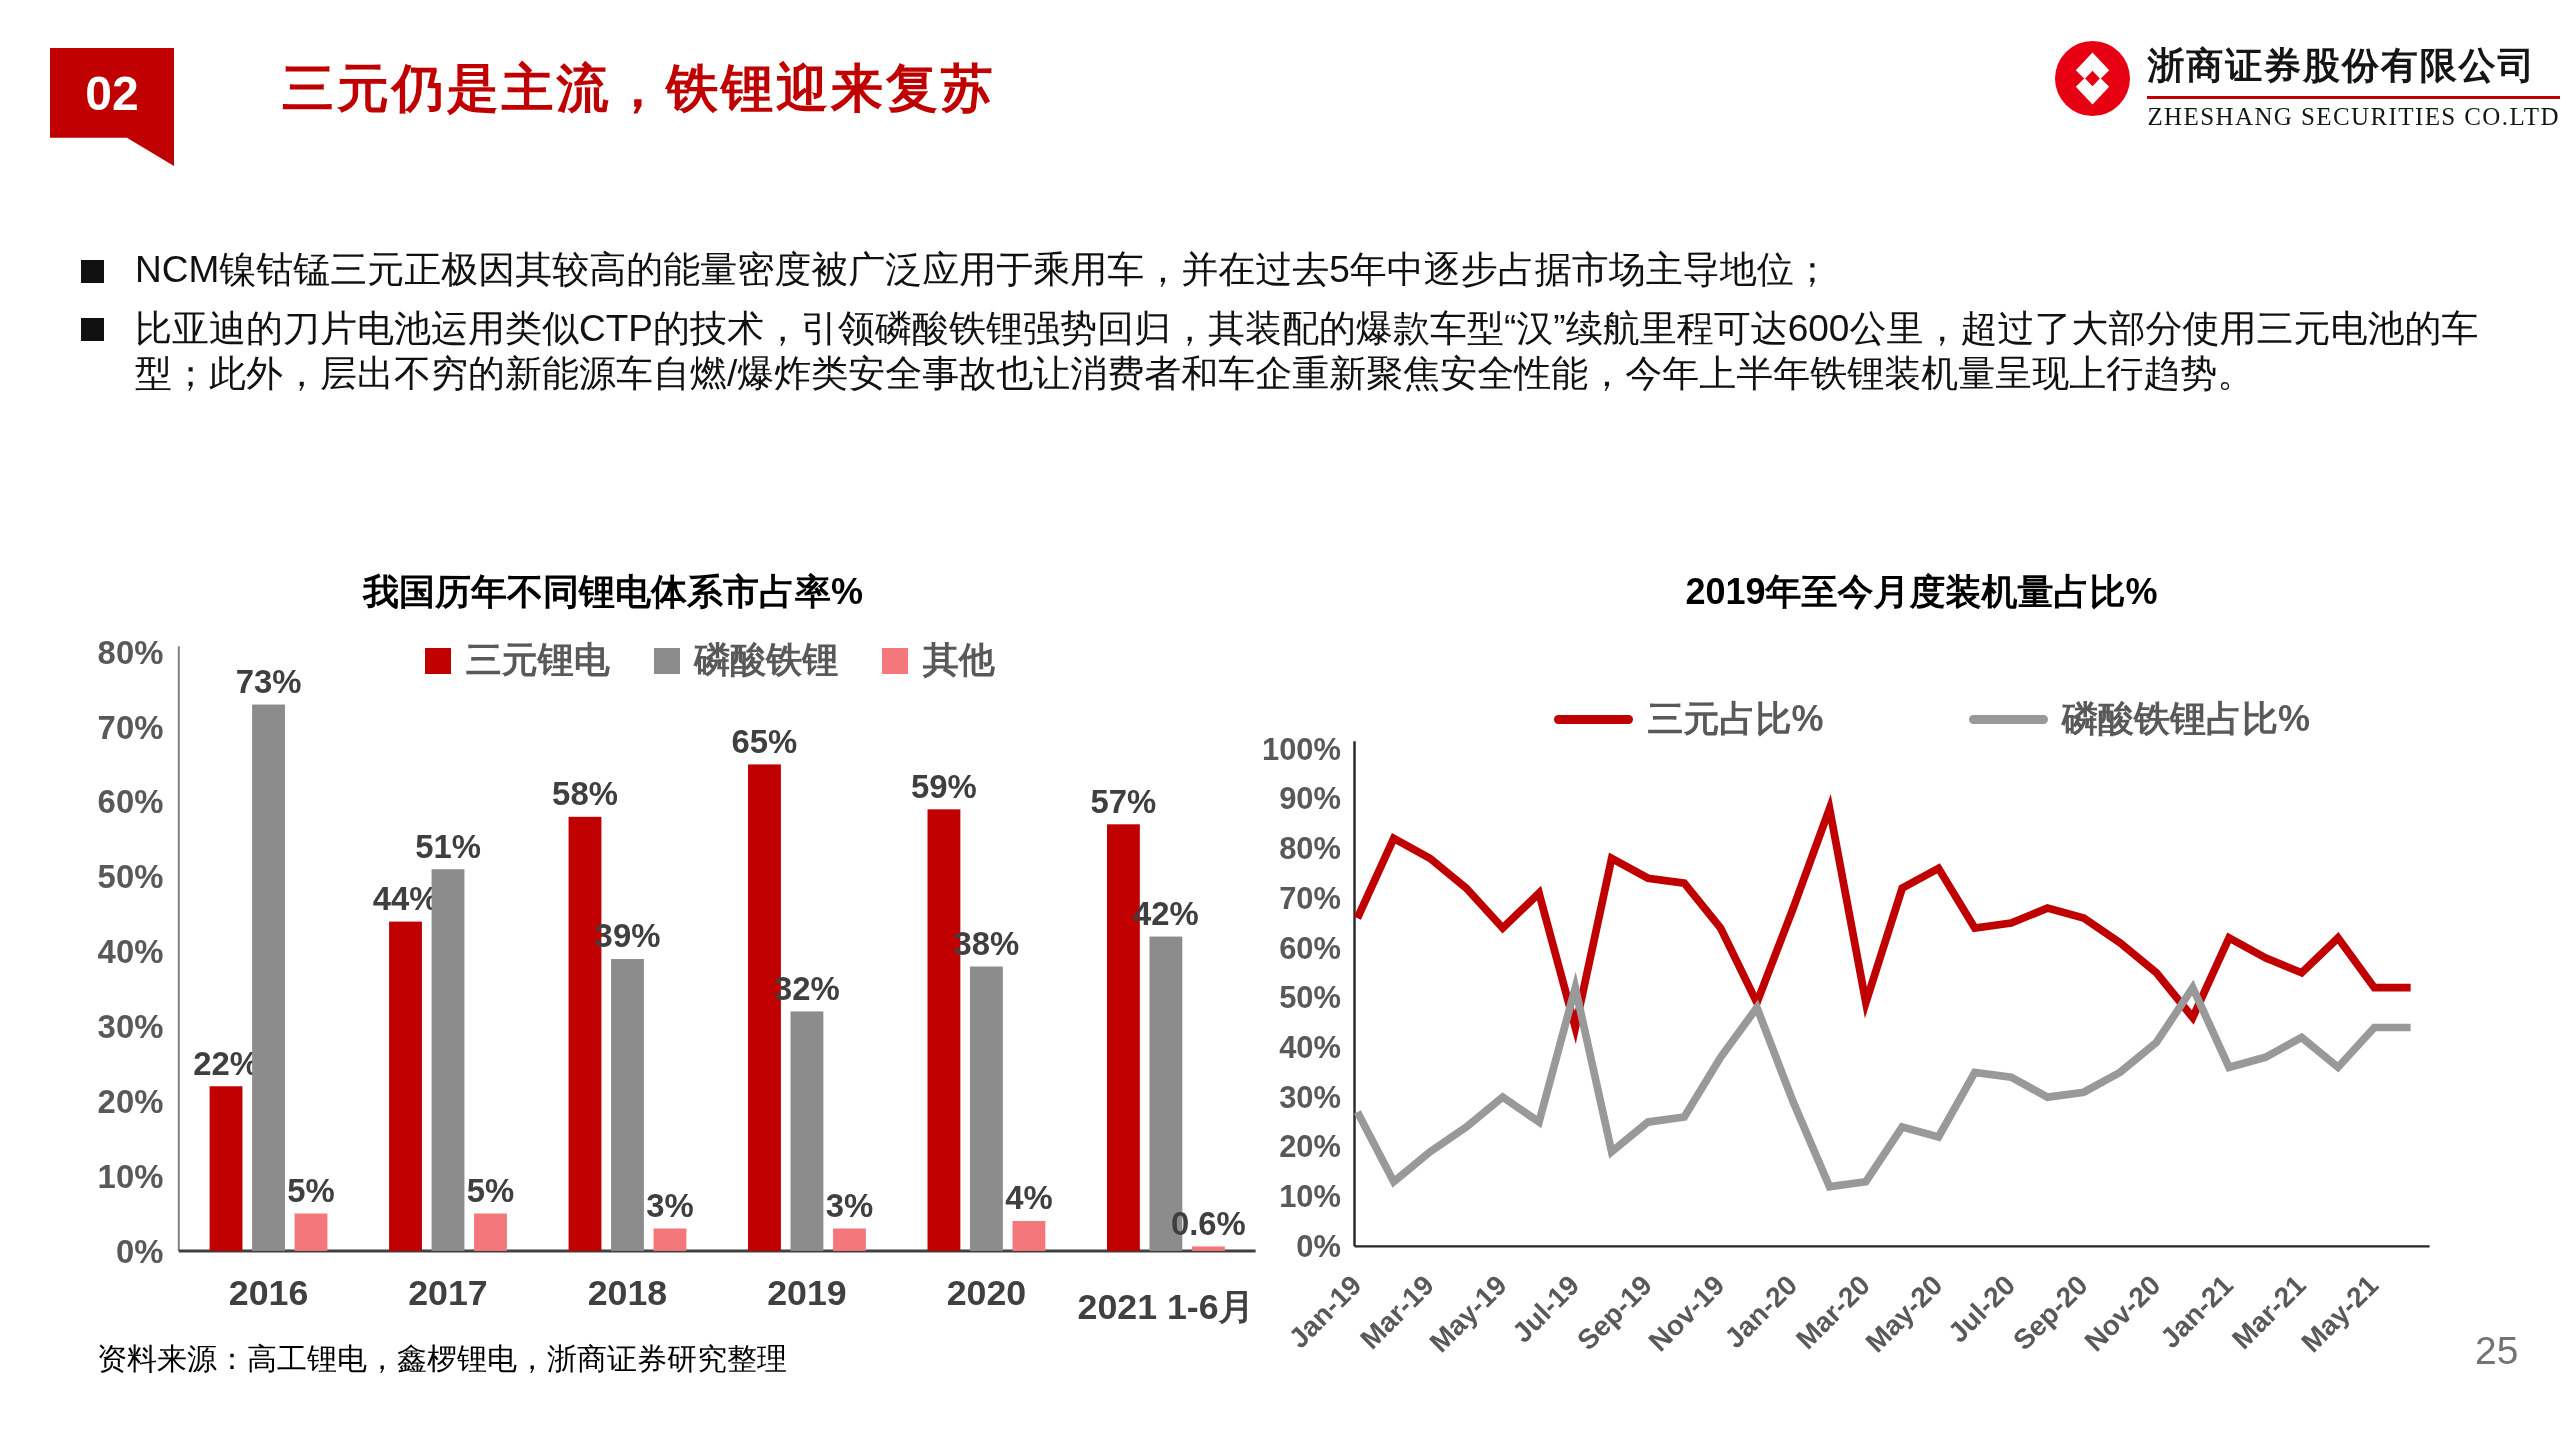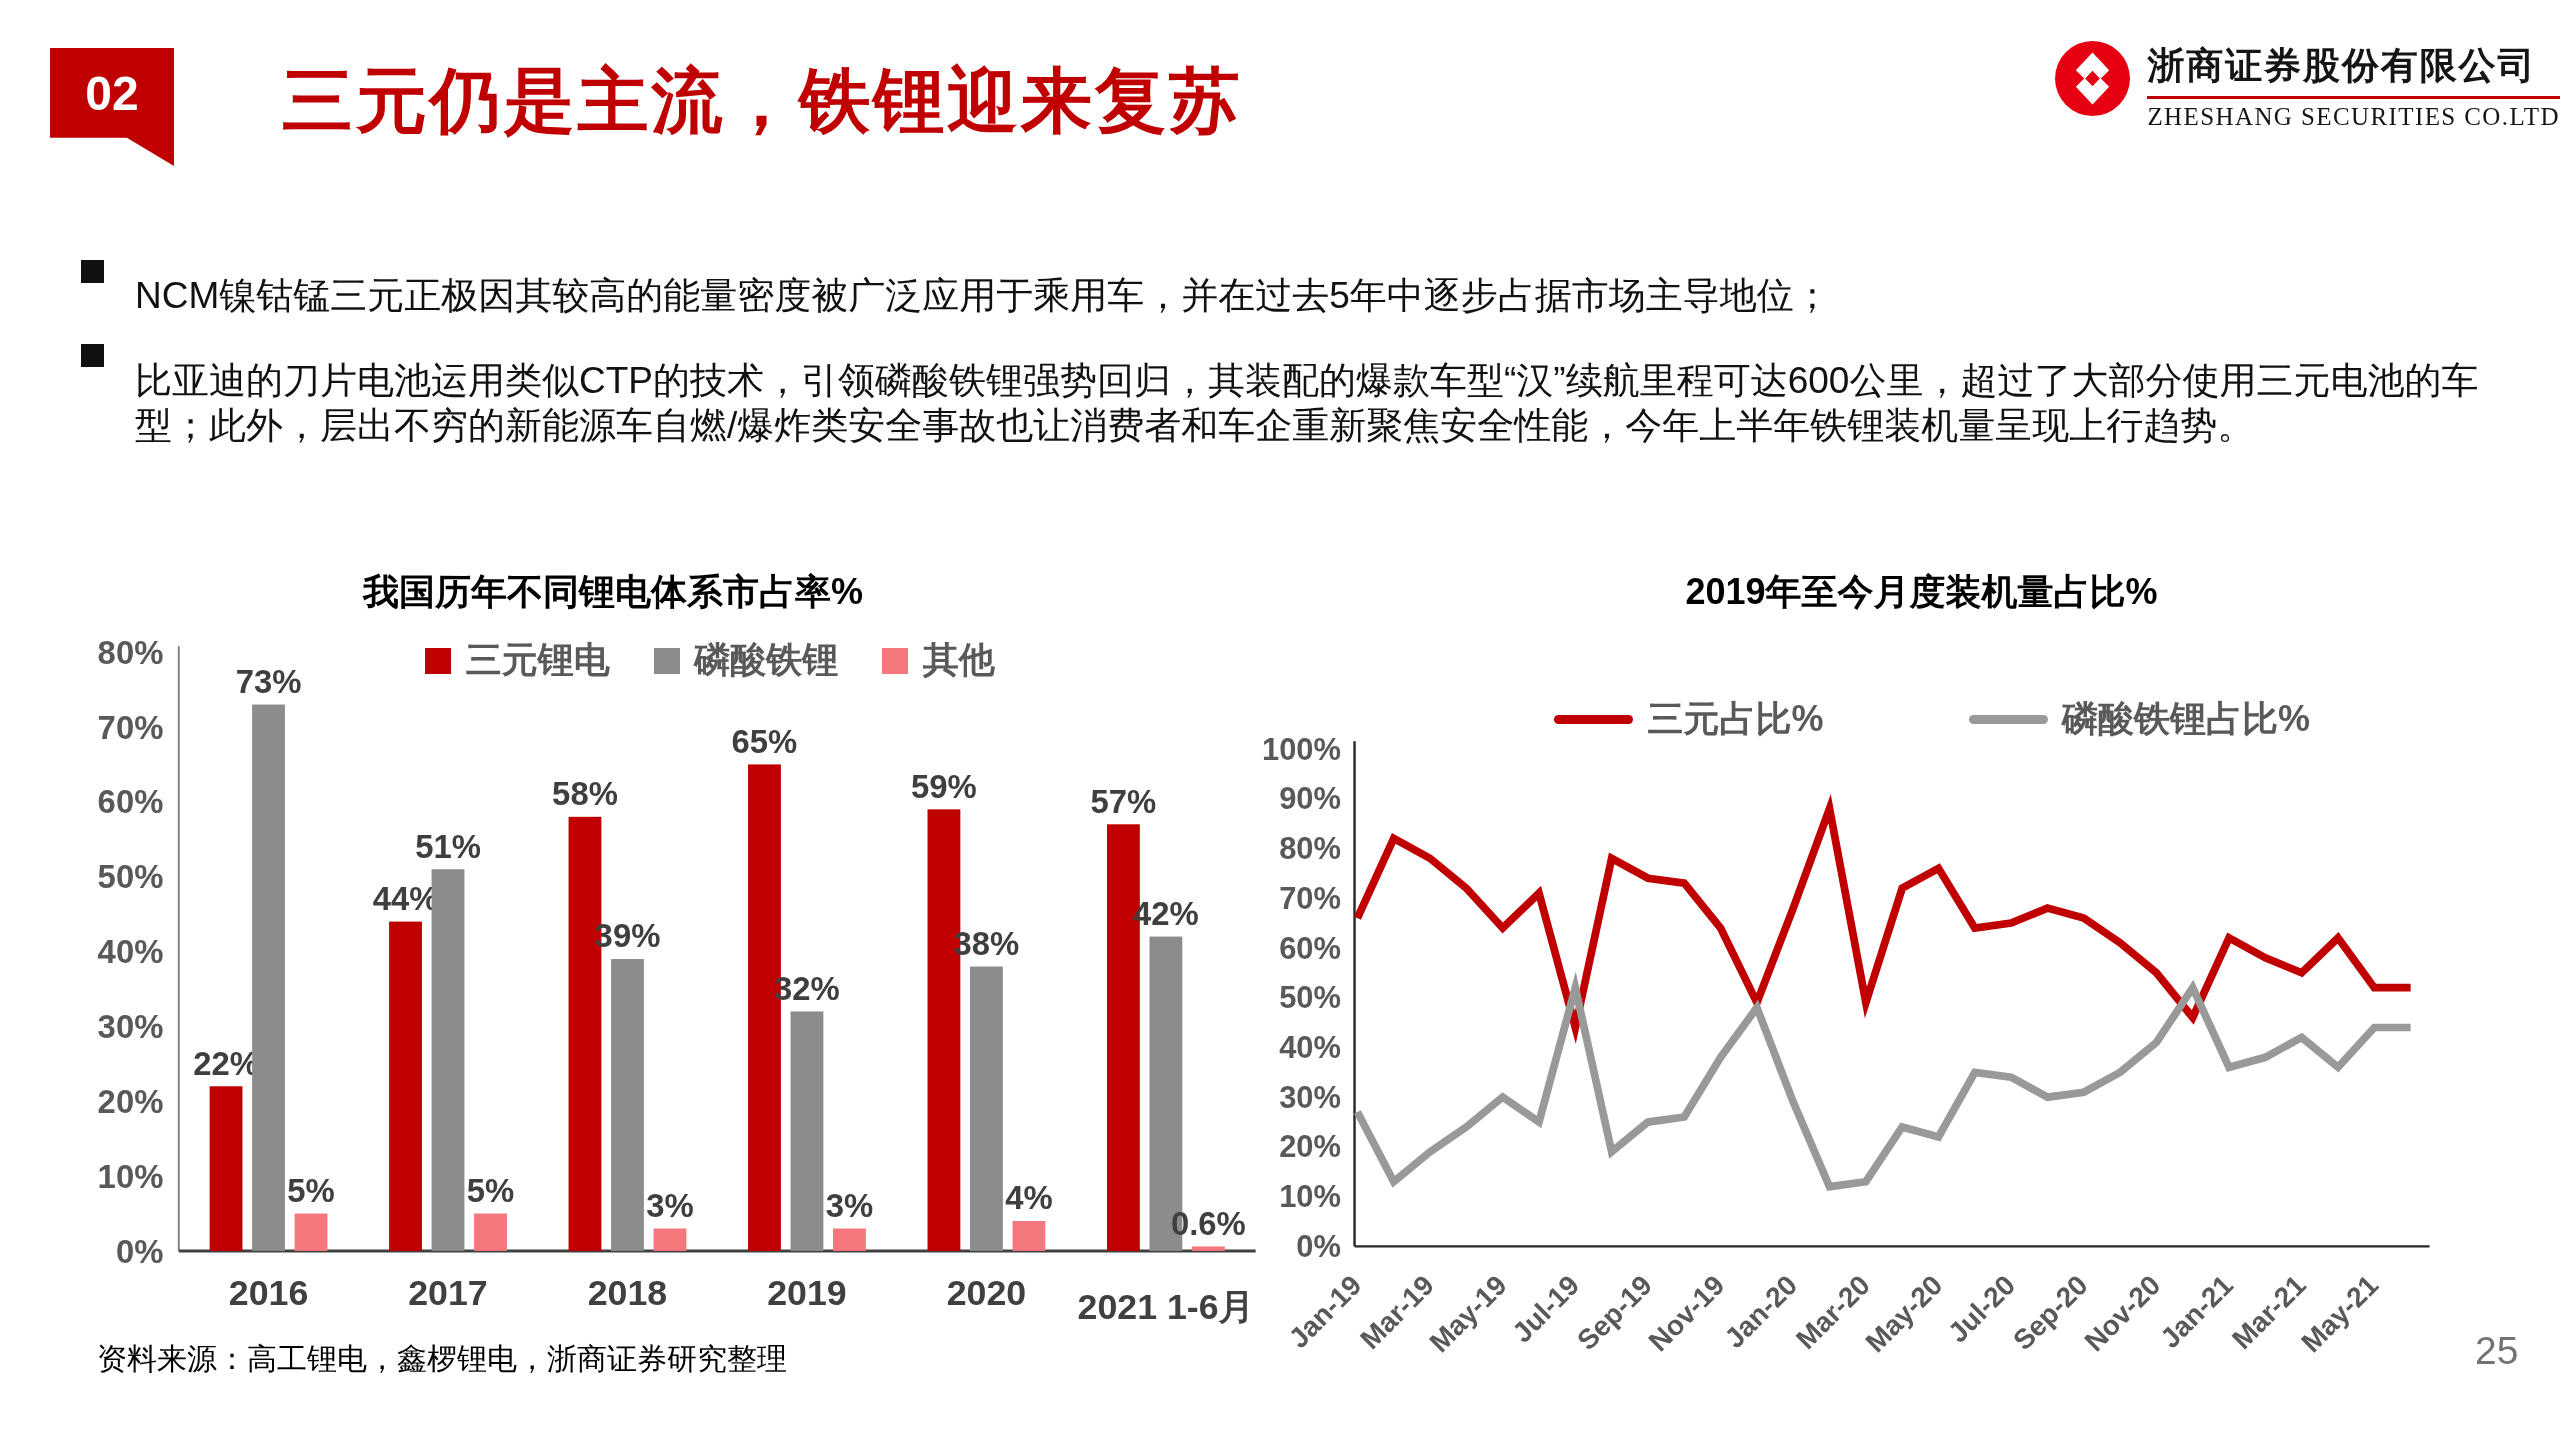--- a/index.html
+++ b/index.html
@@ -4,34 +4,34 @@
 <style>
   html,body{margin:0;padding:0;}
   body{width:2576px;height:1449px;position:relative;background:#ffffff;
        font-family:"Liberation Sans",sans-serif;overflow:hidden;}
 
   .badge{position:absolute;left:50px;top:48px;width:124px;height:118px;
          background:var(--red,#C00000);
          clip-path:polygon(0 0,100% 0,100% 100%,62% 76%,0 76%);
          color:#fff;font-size:48px;font-weight:bold;text-align:center;line-height:91px;}
 
-  .page-title{position:absolute;left:282px;top:54px;font-size:71px;font-weight:bold;
+  .page-title{position:absolute;left:282px;top:54px;font-size:52px;font-weight:bold;
               color:var(--red,#C00000);letter-spacing:2.9px;white-space:nowrap;}
 
   .logo{position:absolute;left:2055px;top:41px;display:flex;gap:17.4px;align-items:flex-start;}
   .logo-mark{width:75px;height:75px;flex:0 0 auto;}
   .logo-cn{font-family:Liberation Mono, monospace;font-size:37px;font-weight:bold;color:#151515;
            letter-spacing:1.9px;border-bottom:3.9px solid var(--red,#C00000);padding-bottom:4.8px;white-space:nowrap;}
   .logo-en{font-family:"Liberation Serif",serif;font-size:25px;color:#151515;margin-top:3.9px;
            letter-spacing:1.4px;white-space:nowrap;}
 
   .bullets{position:absolute;left:81px;top:247px;width:2463px;}
   .bullet{display:flex;margin-bottom:13.5px;}
   .bullet .marker{flex:0 0 auto;width:23px;height:23px;background:#111;margin:12.6px 31px 0 0;}
-  .bullet .text{font-size:37px;line-height:45px;color:#111;margin-top:26px;}
+  .bullet .text{font-size:37px;line-height:45px;color:#111;}
 
   .chart-title{position:absolute;font-size:36px;font-weight:bold;color:#000;text-align:center;white-space:nowrap;}
   #bar-title{left:106px;top:568px;width:1014px;}
   #line-title{left:1487px;top:568px;width:869px;}
 
   .legend{position:absolute;display:flex;justify-content:center;align-items:center;}
   #bar-legend{left:179px;top:636px;width:1062px;gap:44px;}
   #line-legend{left:1449px;top:695px;width:966px;gap:145px;}
   .leg-item{display:flex;align-items:center;gap:14.5px;font-size:36px;font-weight:bold;color:#595959;white-space:nowrap;}
   .leg-sq{width:26px;height:26px;display:inline-block;}

